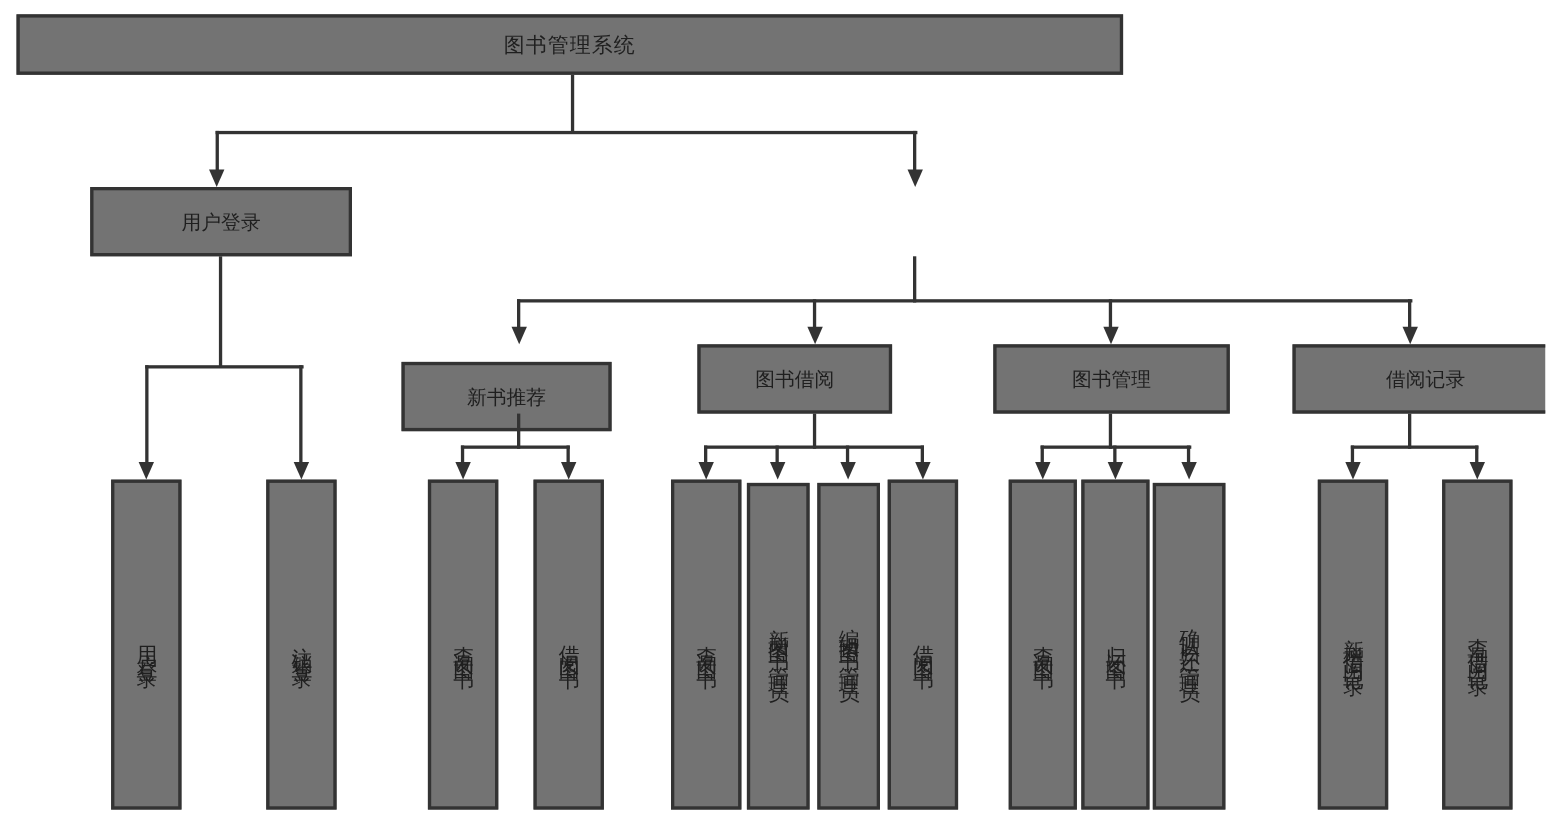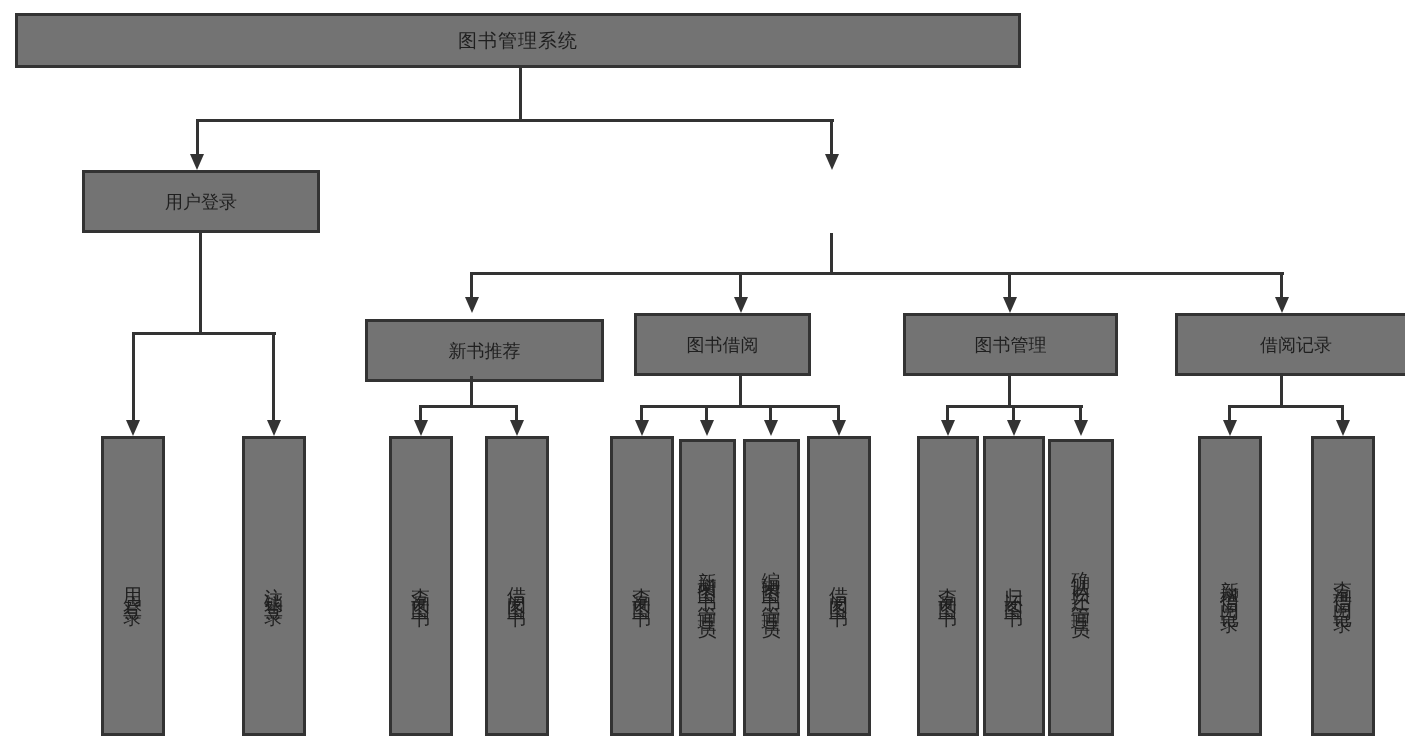--- a/index.html
+++ b/index.html
@@ -70,21 +70,21 @@
   <div class="hl" style="left:470px;top:272px;width:814px"></div>
   <div class="vl" style="left:470px;top:272px;height:28px"></div>
   <div class="arr" style="left:465px;top:297px"></div>
   <div class="vl" style="left:739px;top:272px;height:28px"></div>
   <div class="arr" style="left:734px;top:297px"></div>
   <div class="vl" style="left:1008px;top:272px;height:28px"></div>
   <div class="arr" style="left:1003px;top:297px"></div>
   <div class="vl" style="left:1280px;top:272px;height:28px"></div>
   <div class="arr" style="left:1275px;top:297px"></div>
 
-  <div class="node" style="left:365px;top:319px;width:239px;height:63px">
+  <div class="node" style="left:365px;top:329px;width:191px;height:63px">
     <span>新书推荐</span>
   </div>
   <div class="node" style="left:634px;top:313px;width:177px;height:63px">
     <span>图书借阅</span>
   </div>
   <div class="node" style="left:903px;top:313px;width:215px;height:63px">
     <span>图书管理</span>
   </div>
   <div class="node" style="left:1175px;top:313px;width:242px;height:63px">
     <span>借阅记录</span>

